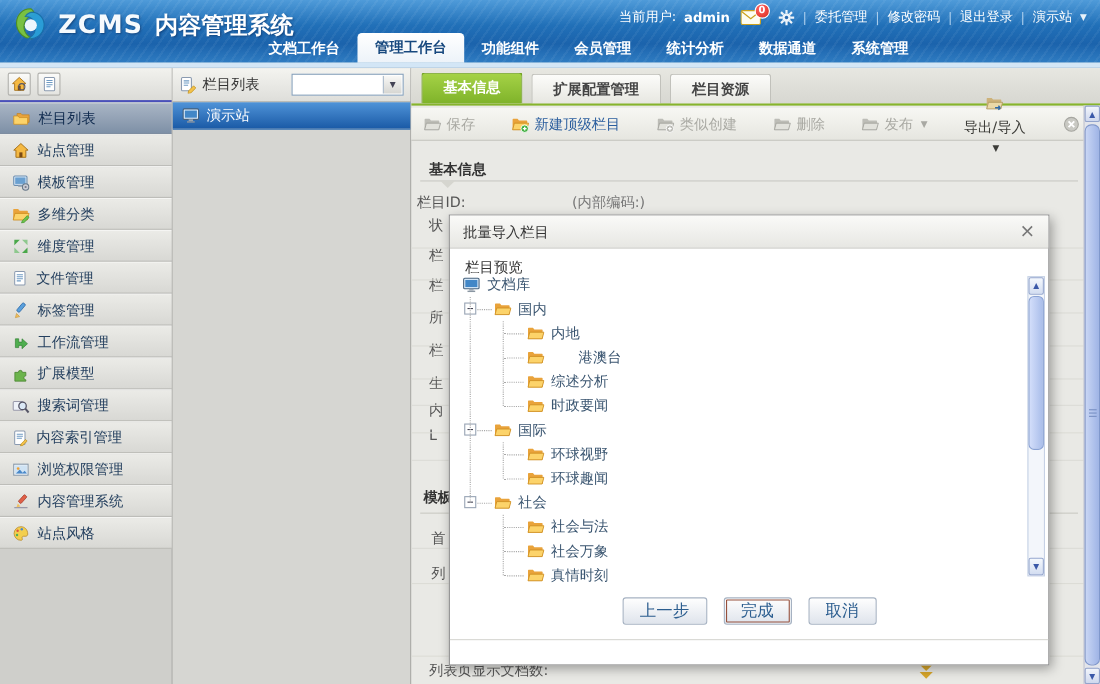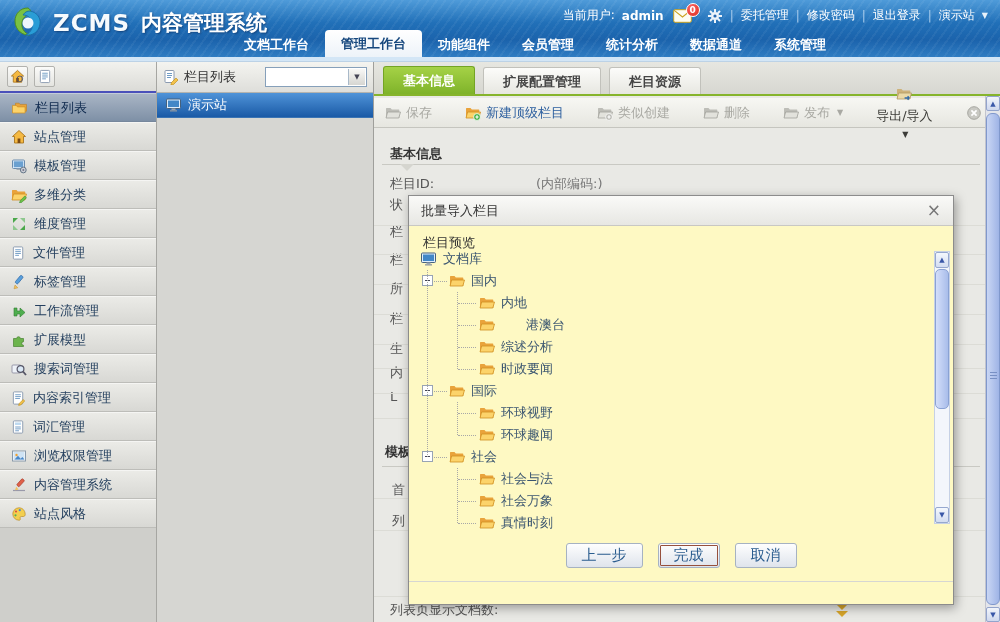--- a/index.html
+++ b/index.html
@@ -81,21 +81,21 @@
 
   
   .scroll-v { position:absolute; right:0; top:34px; width:15px; height:526px; background:#e3e5eb; border-left:1px solid #c2c4ce; }
   .sv-btn { position:absolute; left:0; width:14px; height:15px; background:linear-gradient(#f2f5fb,#cfd8ee);
     border:1px solid #93a4cc; border-radius:2px; color:#3a58a8; font-size:7px; display:flex; align-items:center; justify-content:center; }
   .sv-thumb { position:absolute; left:0; width:14px; background:linear-gradient(90deg,#c9d6f4,#9fb4e6);
     border:1px solid #8098cc; border-radius:6px; }
   .sv-grip { position:absolute; left:3px; width:7px; height:1px; background:#7890c4; }
 
   
-  .dlg { position:absolute; left:408px; top:195px; width:546px; height:410px; background:#fef9c3;
+  .dlg { position:absolute; left:408px; top:195px; width:546px; height:410px; background:#ffffff;
     border:1px solid #8c8c8c; box-shadow:2px 3px 10px rgba(0,0,0,.35); z-index:10; }
   .dlg-title { height:30px; background:linear-gradient(#fafaf8,#e7e7e3); border-bottom:1px solid #c8c8c4;
     display:flex; align-items:center; padding:0 12px; color:#333; }
   .dlg-close { margin-left:auto; color:#777; font-size:17px; line-height:17px; cursor:pointer; }
   .dlg-preview { position:absolute; left:14px; top:38px; color:#333; }
   .dlg-tree { position:absolute; left:8px; top:52px; width:510px; height:290px; overflow:hidden; }
   .trow { position:absolute; height:22px; display:flex; align-items:center; gap:6px; color:#3a5570; white-space:nowrap; cursor:pointer; }
   .expbox { position:absolute; left:5px; width:11px; height:11px; background:#fff; border:1px solid #98a4b4; }
   .expbox::after { content:""; position:absolute; left:2px; right:2px; top:4px; height:1px; background:#445; }
   .dot-v { position:absolute; width:0; border-left:1px dotted #a8a8a8; }
@@ -290,30 +290,20 @@
           <svg width="15" height="16" viewBox="0 0 16 16">
             <rect x="2.5" y="1.5" width="10" height="13" rx="1" fill="#fff" stroke="#8a9ab0"></rect>
             <path d="M4.5 4.5h6M4.5 6.5h6M4.5 8.5h5" stroke="#6f9bc4" stroke-width="1" fill="none"></path>
             <path d="M8.8 13.8 13 9.6l1.6 1.6-4.2 4.2-2.3.5z" fill="#f3c24b" stroke="#b8860b" stroke-width=".6"></path>
           </svg>
         </span>
         <span>内容索引管理</span>
       </div>
       <div class="side-item">
         <span class="icn">
-          <svg width="15" height="16" viewBox="0 0 16 16">
-            <rect x="2.5" y="1.5" width="10" height="13" rx="1" fill="#fff" stroke="#8a9ab0"></rect>
-            <rect x="4.3" y="3.2" width="6.4" height="2.6" fill="#bcd8f0"></rect>
-            <path d="M4.5 8h6M4.5 10h6M4.5 12h4" stroke="#6f9bc4" stroke-width="1" fill="none"></path>
-          </svg>
-        </span>
-        <span>词汇管理</span>
-      </div>
-      <div class="side-item">
-        <span class="icn">
           <svg width="16" height="16" viewBox="0 0 16 16">
             <rect x="1.5" y="3" width="13" height="10" fill="#fff" stroke="#8899aa"></rect>
             <rect x="2.5" y="4" width="11" height="8" fill="#cfe3f4"></rect>
             <circle cx="5.5" cy="7" r="1.2" fill="#f0a030"></circle>
             <path d="M3.5 11.5 7 7.8l2.6 3 1.8-1.8 2 2.5z" fill="#4a88c8"></path>
           </svg>
         </span>
         <span>浏览权限管理</span>
       </div>
       <div class="side-item">
@@ -447,22 +437,22 @@
         </span>
         <span>停用</span>
       </div>
       <div class="tb-more">»</div>
     </div>
 
   <div class="sec-title" style="left:16px;top:83px">基本信息</div>
   <div class="sec-line" style="left:8px;top:102px;width:598px"></div>
   <div class="notch" style="left:26px;top:102px"></div>
 
-  <div class="f-label" style="left:16px;top:113px">栏目ID:</div>
-  <div class="f-value" style="left:162px;top:113px">(内部编码:)</div>
+  <div class="f-label" style="left:5px;top:113px">栏目ID:</div>
+  <div class="f-value" style="left:146px;top:113px">(内部编码:)</div>
 
   <div id="fragments">
       <div class="frag" style="left: 16px; top: 134px;">状</div>
       <div class="frag" style="left: 16px; top: 161px;">栏</div>
       <div class="frag" style="left: 16px; top: 189px;">栏</div>
       <div class="frag" style="left: 16px; top: 218px;">所</div>
       <div class="frag" style="left: 16px; top: 248px;">栏</div>
       <div class="frag" style="left: 16px; top: 278px;">生</div>
       <div class="frag" style="left: 16px; top: 302px;">内</div>
       <div class="frag" style="left: 16px; top: 327px;">L</div>

